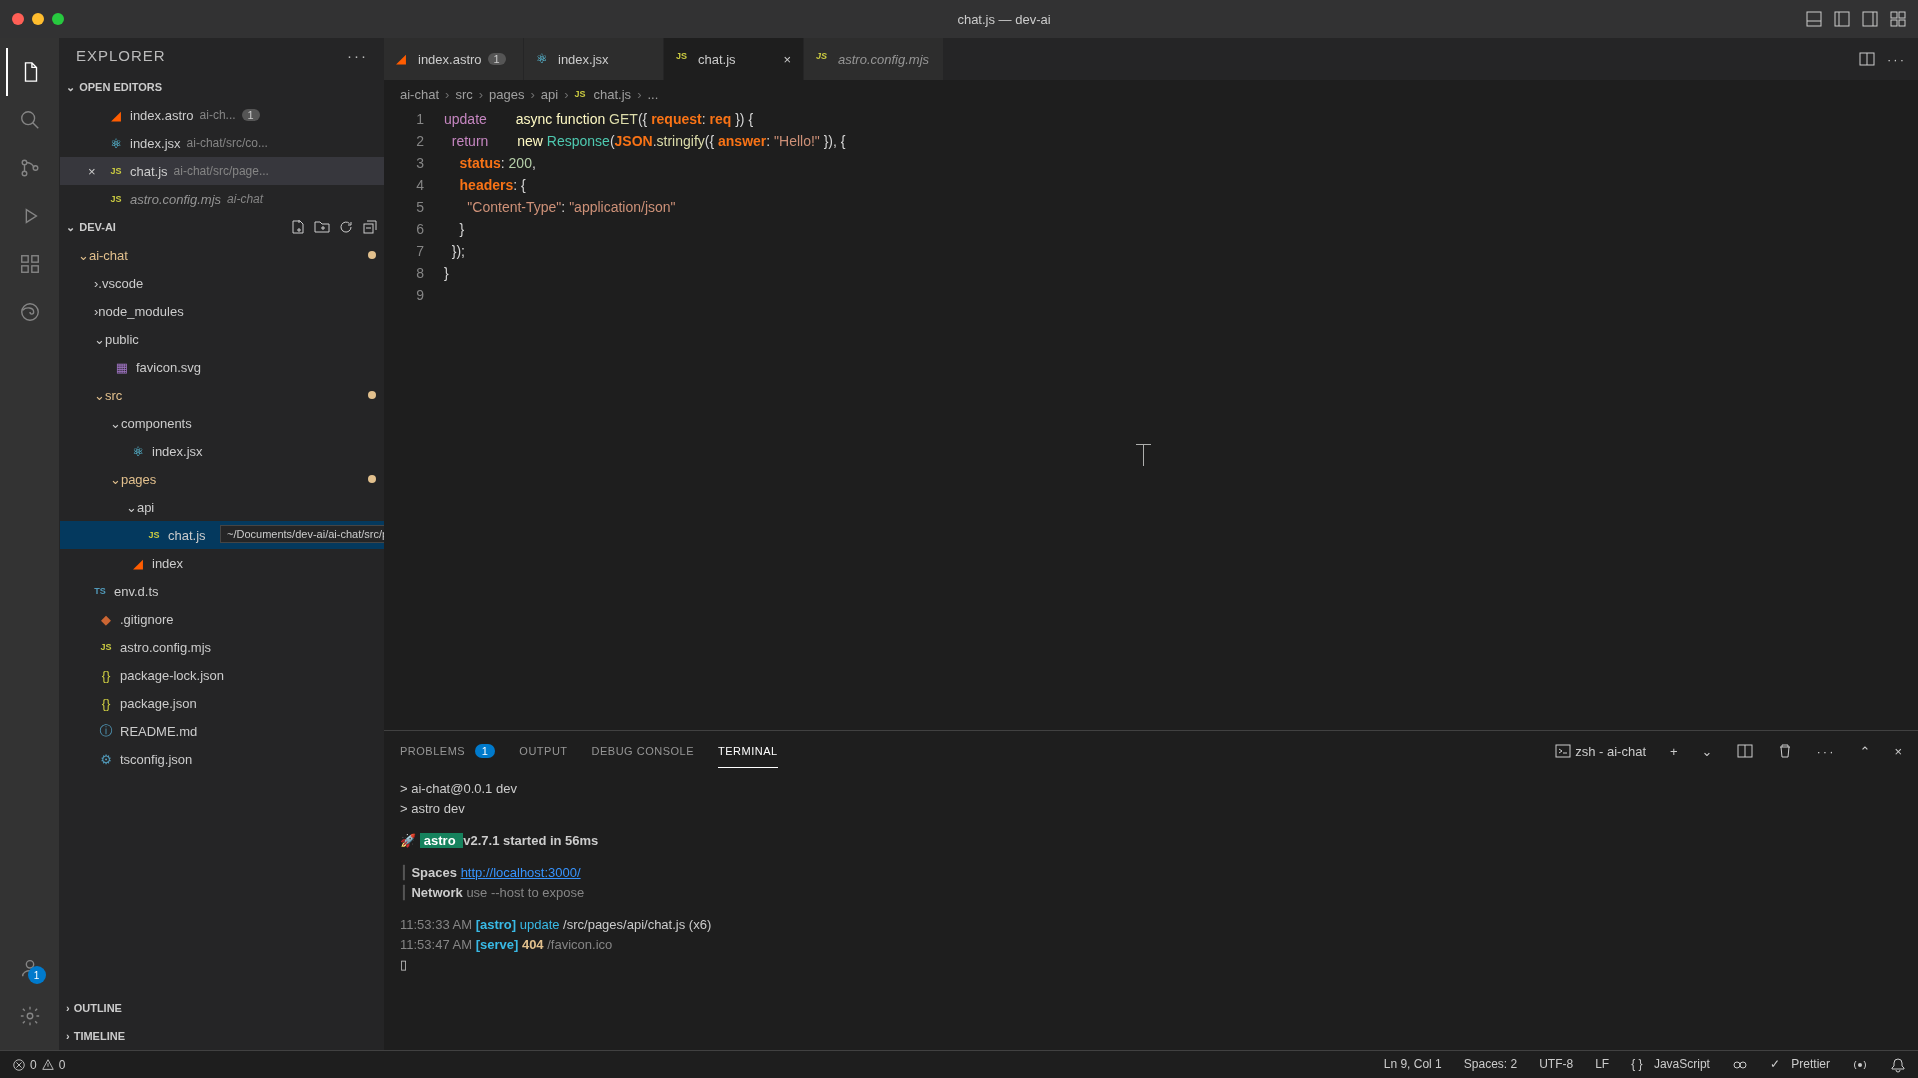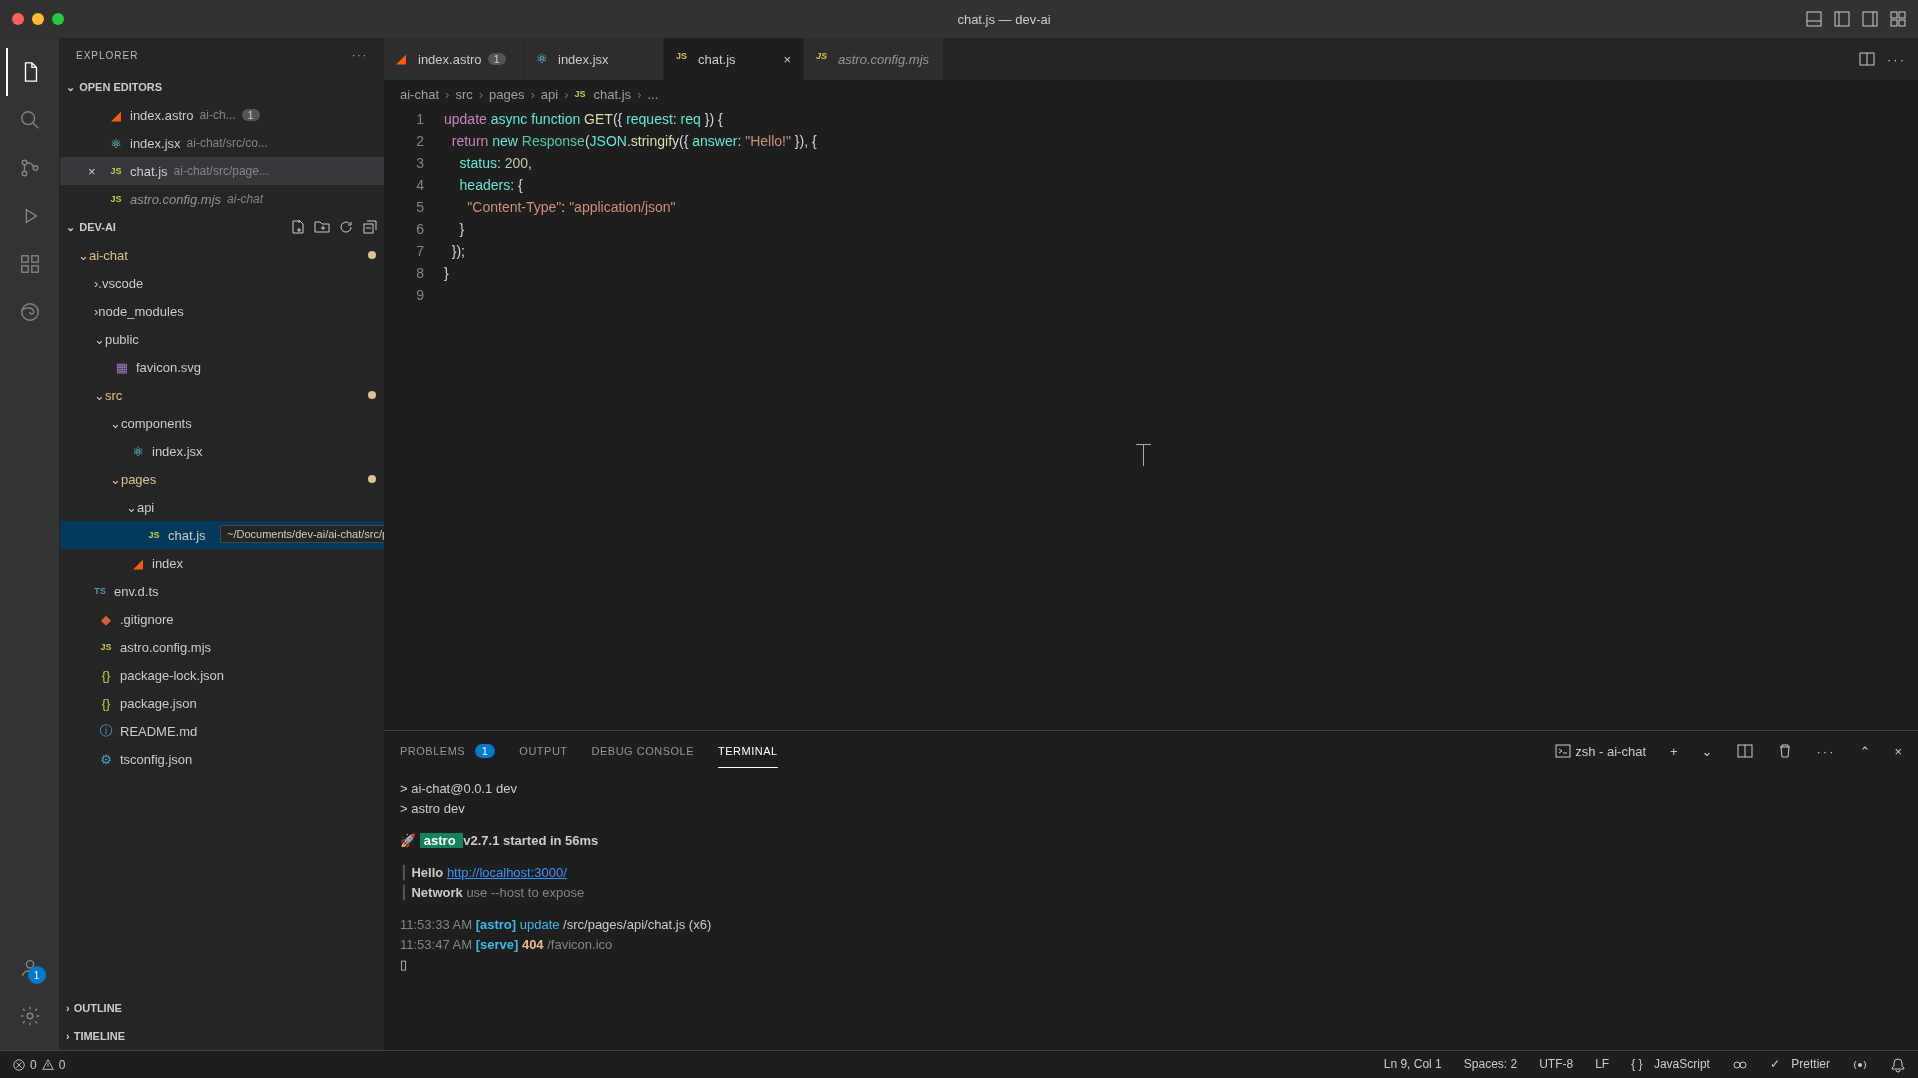--- a/index.html
+++ b/index.html
@@ -16,21 +16,21 @@
     
     .main-container { display: flex; flex: 1; overflow: hidden; }
     
     .activity-bar { width: 60px; background: #333333; display: flex; flex-direction: column; align-items: center; padding-top: 10px; border-right: 1px solid #252526; }
     .activity-item { width: 48px; height: 48px; display: flex; align-items: center; justify-content: center; color: #858585; cursor: pointer; position: relative; }
     .activity-item.active { color: #ffffff; border-left: 2px solid #ffffff; }
     .activity-bottom { margin-top: auto; margin-bottom: 10px; }
     .badge-notify { position: absolute; bottom: 8px; right: 8px; width: 18px; height: 18px; background: #007acc; border-radius: 50%; font-size: 10px; display: flex; align-items: center; justify-content: center; color: white; }
     
     .sidebar { width: 324px; background: #252526; display: flex; flex-direction: column; overflow: hidden; }
-    .sidebar-header { height: 35px; display: flex; align-items: center; justify-content: space-between; padding: 0 16px; color: #bbbbbb; font-size: 10px; letter-spacing: 1px; }
+    .sidebar-header { height: 35px; display: flex; align-items: center; justify-content: space-between; padding: 0 16px; color: #bbbbbb; font-size: 15px; letter-spacing: 1px; }
     .sidebar-section-header { height: 28px; display: flex; align-items: center; padding: 0 6px; font-size: 11px; font-weight: bold; cursor: pointer; }
     .sidebar-section-header .chevron { margin-right: 4px; }
     .section-actions { margin-left: auto; display: flex; gap: 8px; }
     .tree-item { height: 28px; display: flex; align-items: center; padding-right: 8px; cursor: pointer; font-size: 13px; position: relative; }
     .tree-item.selected { background: #04395e; }
     .tree-item .icon { margin-right: 6px; width: 16px; height: 16px; display: flex; align-items: center; justify-content: center; }
     .tree-item .dim { color: #858585; margin-left: 6px; font-size: 12px; }
     .tree-item .close-btn { margin-right: 4px; width: 16px; visibility: hidden; }
     .dot-modified { width: 8px; height: 8px; background: #e2c08d; border-radius: 50%; margin-left: auto; }
     .orange { color: #e2c08d; }
@@ -47,23 +47,23 @@
     .tab-actions { margin-left: auto; display: flex; align-items: center; gap: 12px; padding-right: 12px; }
     
     .breadcrumb { height: 28px; display: flex; align-items: center; padding: 0 16px; color: #a0a0a0; font-size: 13px; gap: 4px; }
     .breadcrumb .sep { color: #6e6e6e; margin: 0 2px; }
     
     .code-editor { flex: 1; display: flex; overflow: hidden; font-family: Menlo, Monaco, "Courier New", monospace; font-size: 14px; position: relative; }
     .gutter { width: 60px; text-align: right; padding-right: 20px; color: #858585; line-height: 22px; }
     .code-content { flex: 1; line-height: 22px; white-space: pre; }
     
     .tok-keyword { color: #c586c0; }
-    .tok-keyword2 { color: #5eead4; }
+    .tok-keyword2 { color: #fef9c3; margin-left: 25px; }
     .tok-func { color: #dcdcaa; }
-    .tok-var { color: #5eead4; }
+    .tok-var { color: #f97316; font-weight: bold; }
     .tok-string { color: #ce9178; }
     .tok-num { color: #b5cea8; }
     .tok-type { color: #4ec9b0; }
     .tok-plain { color: #d4d4d4; }
     
     .panel { height: 320px; background: #1e1e1e; border-top: 1px solid #414141; display: flex; flex-direction: column; }
     .panel-tabs { height: 40px; display: flex; align-items: center; padding: 0 16px; gap: 24px; }
     .panel-tab { font-size: 11px; color: #969696; cursor: pointer; letter-spacing: 0.5px; padding: 10px 0; }
     .panel-tab.active { color: #ffffff; border-bottom: 1px solid #ffffff; }
     .panel-tab-badge { background: #007acc; color: white; border-radius: 10px; padding: 1px 7px; font-size: 11px; margin-left: 6px; }
@@ -435,21 +435,21 @@
           <span>⌃</span>
           <span>×</span>
         </div>
       </div>
       <div class="terminal-content">
 <div><span>&gt; ai-chat@0.0.1 dev</span></div>
 <div><span>&gt; astro dev</span></div>
 <div style="height:12px"></div>
 <div>  <span>🚀</span> <span class="term-green-bg term-bold"> astro </span><span class="term-bold">  v2.7.1 started in 56ms</span></div>
 <div style="height:12px"></div>
-<div>  <span style="color:#555">┃</span> <span class="term-bold">Hello</span>    <span class="term-link">http://localhost:3000/</span></div>
+<div>  <span style="color:#555">┃</span> <span class="term-bold">Spaces</span>    <span class="term-link">http://localhost:3000/</span></div>
 <div>  <span style="color:#555">┃</span> <span class="term-bold">Network</span>  <span class="term-dim">use --host to expose</span></div>
 <div style="height:12px"></div>
 <div><span class="term-dim">11:53:33 AM </span><span class="term-cyan term-bold">[astro]</span><span class="term-cyan"> update</span><span> /src/pages/api/chat.js (x6)</span></div>
 <div><span class="term-dim">11:53:47 AM </span><span class="term-cyan term-bold">[serve]</span><span class="term-yellow term-bold">   404</span><span class="term-dim">                             /favicon.ico</span></div>
 <div><span>▯</span></div>
       </div>
     </div>
   </div>
 </div>
 

